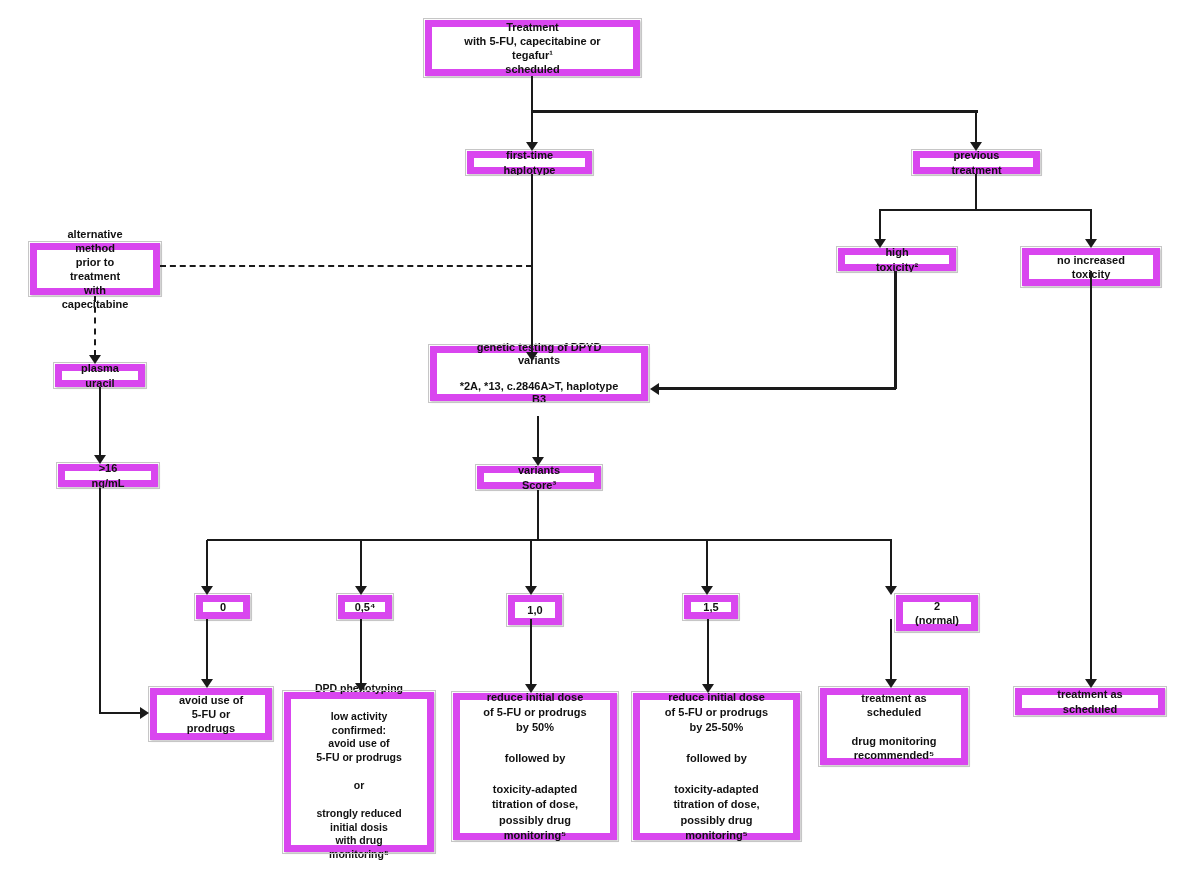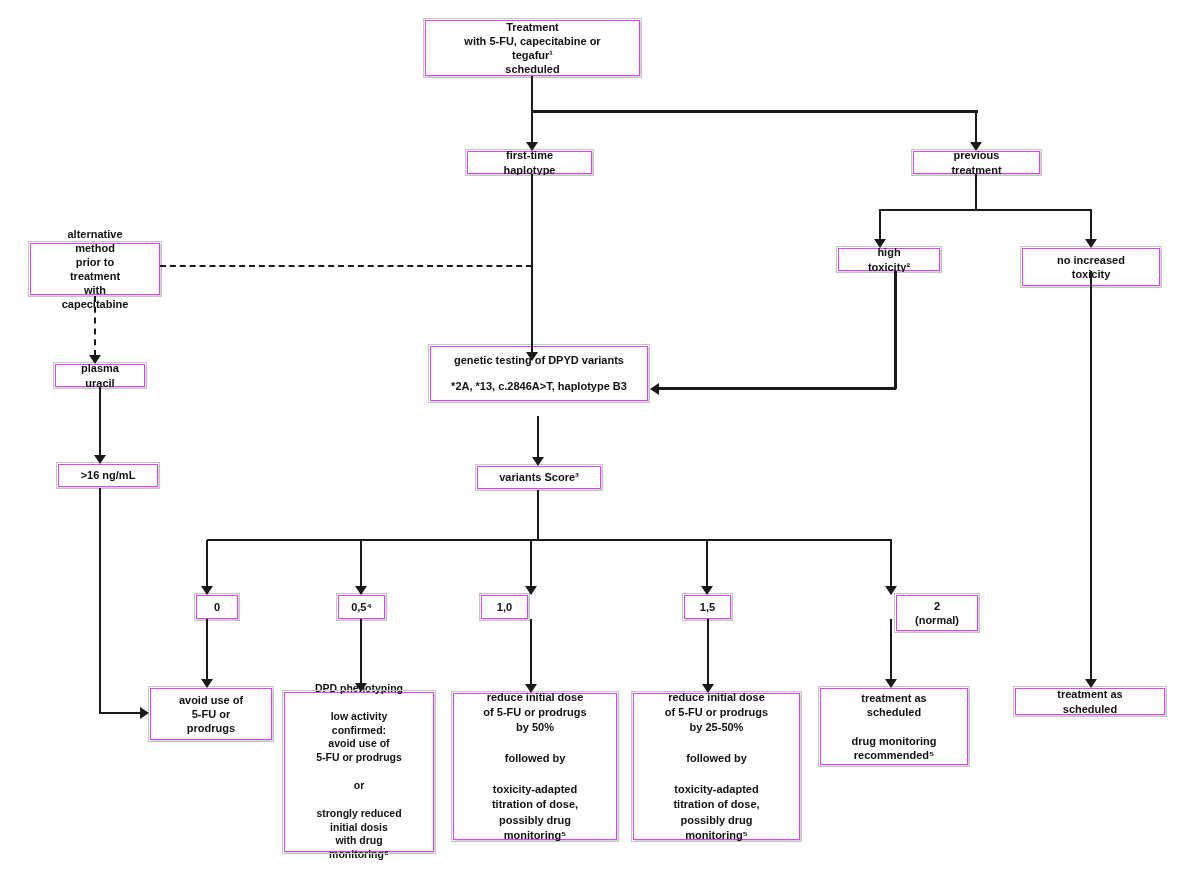--- a/index.html
+++ b/index.html
@@ -4,38 +4,38 @@
 <style>
   html,body{margin:0;padding:0;background:#ffffff;}
   #canvas{
     position:relative;width:1200px;height:890px;background:#ffffff;overflow:hidden;
     font-family:"Liberation Sans","DejaVu Sans",sans-serif;
   }
   .node{
     position:absolute;box-sizing:border-box;
     display:flex;align-items:center;justify-content:center;
     text-align:center;background:#ffffff;
-    border:1px solid #d946ef;outline:1px solid #c6c6c6;outline-offset:1px;
+    border:7px solid #d946ef;outline:1px solid #c6c6c6;outline-offset:1px;
     font-weight:bold;font-size:11px;line-height:1.28;color:#111;
     white-space:pre-line;padding:2px 20px;
     box-shadow:1px 1px 2px rgba(0,0,0,0.25);
   }
   #n-treatment{left:425px;top:20px;width:215px;height:56px}
   #n-first{left:467px;top:151px;width:125px;height:23px}
   #n-prev{left:913px;top:151px;width:127px;height:23px}
-  #n-hightox{left:838px;top:248px;width:102px;height:23px}
+  #n-hightox{left:838px;top:248px;width:118px;height:23px}
   #n-noinc{left:1022px;top:248px;width:138px;height:38px}
   #n-alt{left:30px;top:243px;width:130px;height:52px}
   #n-plasma{left:55px;top:364px;width:90px;height:23px}
   #n-ng{left:58px;top:464px;width:100px;height:23px}
   #n-genetic{left:430px;top:346px;width:218px;height:55px;line-height:1.2}
   #n-activity{left:477px;top:466px;width:124px;height:23px}
   #n-s0{left:196px;top:595px;width:24px;height:24px}
   #n-s05{left:338px;top:595px;width:47px;height:24px}
-  #n-s10{left:481px;top:595px;width:47px;height:24px}
+  #n-s10{left:508px;top:595px;width:47px;height:30px}
   #n-s15{left:684px;top:595px;width:47px;height:24px}
   #n-s2{left:896px;top:595px;width:82px;height:36px}
   #n-b1{left:150px;top:688px;width:122px;height:52px}
   #n-b2{left:284px;top:692px;width:150px;height:160px;font-size:10.5px;line-height:1.32}
   #n-b3{left:453px;top:693px;width:164px;height:147px;line-height:1.4}
   #n-b4{left:633px;top:693px;width:167px;height:147px;line-height:1.4}
   #n-b5{left:820px;top:688px;width:148px;height:77px}
   #n-b6{left:1015px;top:688px;width:150px;height:27px}
   .cline{position:absolute;background:#1a1a1a;}
   .cdash{position:absolute;background:transparent;}

